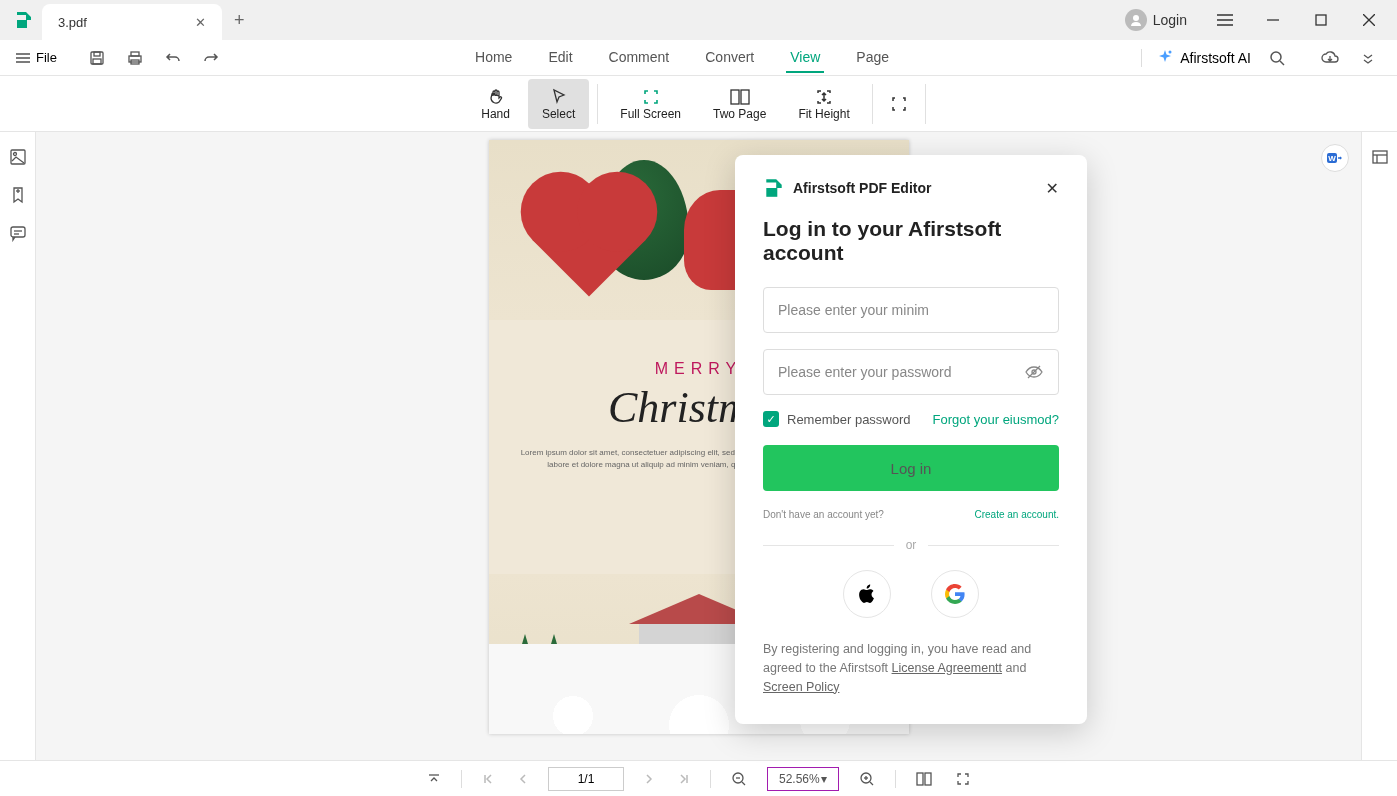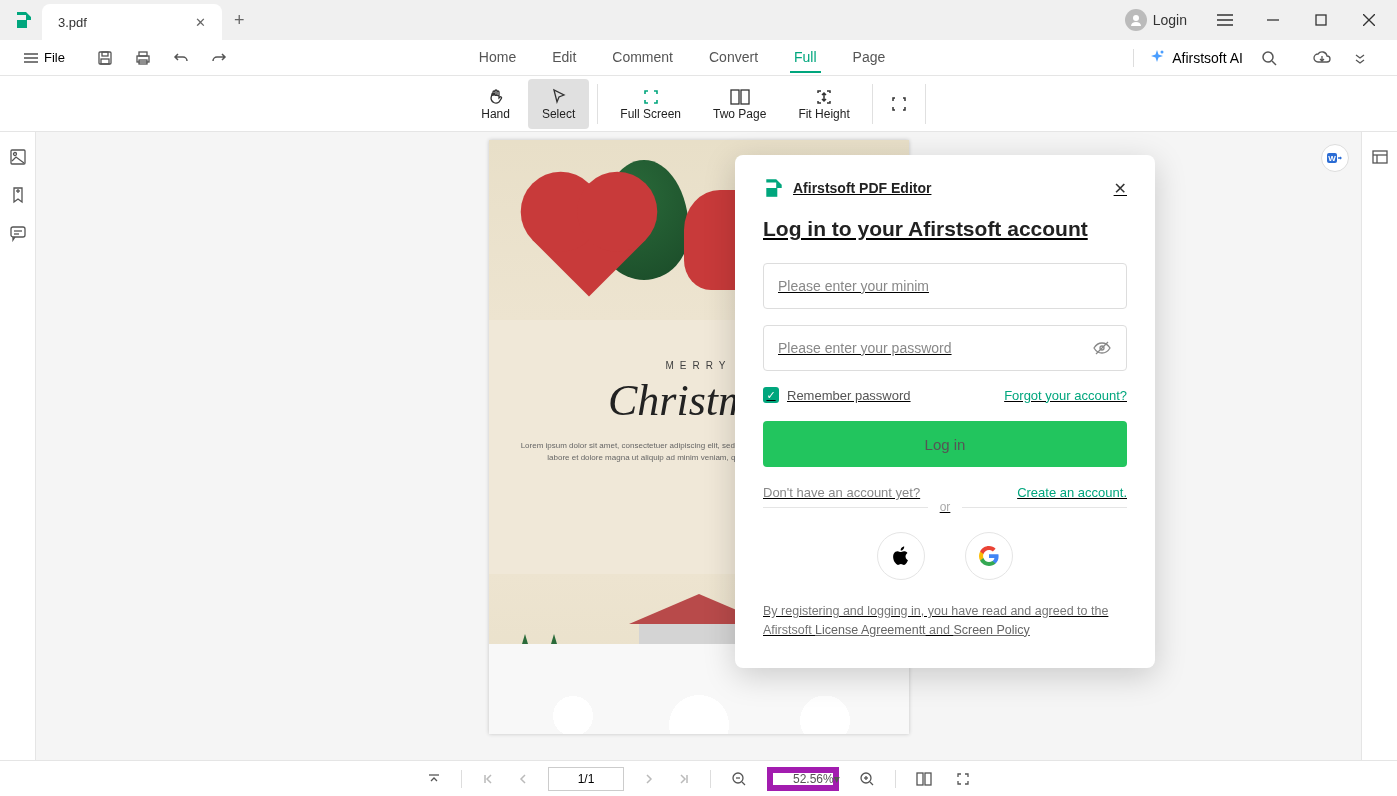--- a/index.html
+++ b/index.html
@@ -11,21 +11,21 @@
 .tab { background: #fff; height: 36px; margin-top: 4px; display: flex; align-items: center; padding: 0 12px 0 16px; border-radius: 8px 8px 0 0; min-width: 180px; font-size: 13px; color: #333; gap: 43px; }
 .tab-close { margin-left: auto; padding: 4px; cursor: pointer; color: #666; }
 .add-tab { padding: 0 12px; color: #666; font-size: 18px; cursor: pointer; }
 .titlebar-spacer { flex: 1; }
 .titlebar-right { display: flex; align-items: center; gap: 8px; padding-right: 8px; }
 .login-btn { display: flex; align-items: center; gap: 6px; padding: 4px 10px; cursor: pointer; font-size: 14px; color: #333; }
 .avatar-circle { width: 22px; height: 22px; border-radius: 50%; background: #bbb; display: flex; align-items: center; justify-content: center; }
 .win-btn { width: 40px; height: 40px; display: flex; align-items: center; justify-content: center; cursor: pointer; color: #333; }
 
 
-.menubar { height: 36px; border-bottom: 1px solid #e5e5e5; display: flex; align-items: center; padding: 0 16px; }
+.menubar { height: 36px; border-bottom: 1px solid #e5e5e5; display: flex; align-items: center; padding: 0 8px; }
 .file-btn { display: flex; align-items: center; gap: 6px; padding: 4px 8px; font-size: 13px; cursor: pointer; }
 .menubar-tools { display: flex; align-items: center; gap: 14px; margin-left: 20px; }
 .tool-icon { color: #555; cursor: pointer; padding: 4px; }
 .menubar-center { flex: 1; display: flex; justify-content: center; gap: 28px; font-size: 14px; }
 .menu-item { padding: 6px 4px; cursor: pointer; color: #555; }
 .menu-item.active { color: #00a67d; border-bottom: 2px solid #00a67d; }
 .menubar-right { display: flex; align-items: center; gap: 14px; padding-right: 10px; }
 .ai-btn { display: flex; align-items: center; gap: 6px; font-size: 14px; cursor: pointer; text-align: right; }
 
 
@@ -41,55 +41,55 @@
 .doc-area { flex: 1; background: #f5f5f5; display: flex; justify-content: center; padding-top: 8px; position: relative; overflow: hidden; }
 .doc-page { width: 420px; height: 594px; background: #f0e8d8; box-shadow: 0 0 4px rgba(0,0,0,0.2); position: relative; overflow: hidden; }
 .doc-hang { height: 180px; background: linear-gradient(#e8dfc8, #ede4d0); position: relative; }
 .pine { position: absolute; width: 90px; height: 120px; background: radial-gradient(circle at 30% 30%, #2a6b3a, #1a4a28); border-radius: 50% 50% 50% 50% / 60% 60% 40% 40%; }
 .heart { position: absolute; width: 80px; height: 80px; background: #c83a3a; transform: rotate(-45deg); top: 60px; left: 60px; }
 .heart::before, .heart::after { content: ''; width: 80px; height: 80px; background: #c83a3a; border-radius: 50%; position: absolute; }
 .heart::before { top: -40px; left: 0; }
 .heart::after { top: 0; left: 40px; }
 .moose { position: absolute; width: 90px; height: 100px; background: #c83a3a; border-radius: 40% 40% 30% 30%; top: 50px; left: 195px; }
 .doc-text { text-align: center; padding: 40px 30px 20px; }
-.doc-merry { font-size: 10px; letter-spacing: 6px; color: #404040; }
+.doc-merry { font-size: 16px; letter-spacing: 6px; color: #be185d; }
 .doc-christmas { font-family: cursive, "Brush Script MT"; font-size: 44px; font-style: italic; color: #222; margin-top: 4px; }
 .doc-lorem { font-size: 8px; color: #666; margin-top: 14px; line-height: 1.5; }
 .doc-bottom { position: absolute; bottom: 0; left: 0; right: 0; height: 160px; background: linear-gradient(#ede4d0, #e8dfc8); }
 .snow { position: absolute; bottom: 0; width: 100%; height: 90px; background: radial-gradient(circle at 20% 80%, #fff 20px, transparent 20px), radial-gradient(circle at 50% 90%, #fff 30px, transparent 30px), radial-gradient(circle at 80% 85%, #fff 25px, transparent 25px), #f8f8f8; }
 .house { position: absolute; bottom: 50px; left: 50%; transform: translateX(-50%); width: 120px; height: 60px; background: #d4d4d4; }
 .house::before { content: ''; position: absolute; top: -30px; left: -10px; width: 0; height: 0; border-left: 70px solid transparent; border-right: 70px solid transparent; border-bottom: 30px solid #b84a4a; }
 .tree { position: absolute; bottom: 40px; width: 0; height: 0; border-left: 18px solid transparent; border-right: 18px solid transparent; border-bottom: 60px solid #2a6b3a; }
 .right-sidebar { width: 36px; border-left: 1px solid #e5e5e5; display: flex; flex-direction: column; align-items: center; padding-top: 16px; gap: 20px; }
 
 
 .float-badge { position: absolute; top: 12px; right: 12px; width: 28px; height: 28px; border-radius: 50%; background: #fff; border: 1px solid #ddd; display: flex; align-items: center; justify-content: center; cursor: pointer; }
 
 
 .statusbar { height: 36px; border-top: 1px solid #e5e5e5; display: flex; align-items: center; justify-content: center; gap: 16px; font-size: 13px; color: #555; }
 .sb-btn { cursor: pointer; padding: 4px; color: #555; }
 .sb-sep { width: 1px; height: 18px; background: #ddd; }
 .page-input { width: 76px; height: 24px; border: 1px solid #ccc; text-align: center; font-size: 12px; }
-.zoom-select { width: 72px; height: 24px; border: 6px solid #a21caf; font-size: 12px; padding: 0 20px; display: flex; align-items: center; justify-content: space-between; cursor: pointer; }
-
-
-.modal { position: absolute; top: 155px; left: 735px; width: 420px; background: #fff; border-radius: 8px; box-shadow: 0 8px 32px rgba(0,0,0,0.18); padding: 22px 28px 28px; text-decoration: underline; }
+.zoom-select { width: 72px; height: 24px; border: 1px solid #a21caf; font-size: 12px; padding: 0 11px; display: flex; align-items: center; justify-content: space-between; cursor: pointer; }
+
+
+.modal { position: absolute; top: 155px; left: 735px; width: 352px; background: #fff; border-radius: 8px; box-shadow: 0 8px 32px rgba(0,0,0,0.18); padding: 22px 28px 28px; }
 .modal-header { display: flex; align-items: center; gap: 8px; margin-bottom: 18px; }
 .modal-logo { width: 22px; height: 22px; }
 .modal-title { font-size: 14px; font-weight: 600; color: #222; flex: 1; }
 .modal-close { cursor: pointer; color: #333; font-size: 16px; }
 .modal-h { font-size: 21px; font-weight: 700; color: #222; margin-bottom: 22px; }
 .modal-input { width: 100%; height: 46px; border: 1px solid #ddd; border-radius: 4px; padding: 0 14px; font-size: 14px; margin-bottom: 16px; color: #888; display: flex; align-items: center; }
 .modal-input.pwd { justify-content: space-between; gap: 30px; }
 .modal-row { display: flex; align-items: center; justify-content: space-between; margin-bottom: 18px; font-size: 13px; }
 .remember { display: flex; align-items: center; gap: 8px; color: #555; }
 .chk { width: 16px; height: 16px; background: #00a67d; border-radius: 3px; display: flex; align-items: center; justify-content: center; color: #fff; font-size: 11px; }
 .forgot { color: #00a67d; cursor: pointer; }
 .login-submit { width: 100%; height: 46px; background: #22c55e; color: #555; border: none; border-radius: 4px; font-size: 15px; font-weight: 500; cursor: pointer; margin-bottom: 18px; }
-.no-acct { display: flex; justify-content: space-between; font-size: 13px; color: #888; }
+.no-acct { display: flex; justify-content: space-between; font-size: 10px; color: #888; margin-bottom: 18px; }
 .create-link { color: #00a67d; cursor: pointer; }
 .or-row { display: flex; align-items: center; gap: 12px; color: #aaa; font-size: 12px; margin-bottom: 18px; }
 .or-line { flex: 1; height: 1px; background: #e5e5e5; }
 .social-row { display: flex; justify-content: center; gap: 40px; margin-bottom: 22px; }
 .social-btn { width: 48px; height: 48px; border: 1px solid #e5e5e5; border-radius: 50%; display: flex; align-items: center; justify-content: center; cursor: pointer; font-size: 22px; }
 .terms { font-size: 12.5px; color: #777; line-height: 1.5; }
 .terms u { color: #666; cursor: pointer; }
 
 svg { display: block; }
 </style>
@@ -178,21 +178,21 @@
       <svg width="16" height="16" viewBox="0 0 16 16" fill="none" stroke="#555" stroke-width="1.5">
           <path d="M11 4l3 3-3 3M14 7H6a4 4 0 00-4 4"></path>
         </svg>
     </span>
   </div>
   <div class="menubar-center">
     <span class="menu-item">Home</span>
     <span class="menu-item">Edit</span>
     <span class="menu-item">Comment</span>
     <span class="menu-item">Convert</span>
-    <span class="menu-item active">Full</span>
+    <span class="menu-item active">View</span>
     <span class="menu-item">Page</span>
   </div>
   <div class="menubar-right">
     <div class="sb-sep"></div>
     <div class="ai-btn">
       <svg width="18" height="18" viewBox="0 0 18 18">
           <path d="M9 1l1.5 4.5L15 7l-4.5 1.5L9 13l-1.5-4.5L3 7l4.5-1.5z" fill="#4a9eff"></path>
           <circle cx="14" cy="3" r="1.5" fill="#4a9eff"></circle>
         </svg>
       <span>Afirstsoft AI</span>
@@ -415,21 +415,21 @@
           <circle cx="10" cy="10" r="2"></circle>
           <line x1="4" y1="16" x2="16" y2="4"></line>
         </svg>
     </span>
   </div>
   <div class="modal-row">
     <label class="remember">
       <span class="chk">✓</span>
       <span>Remember password</span>
     </label>
-    <span class="forgot">Forgot your account?</span>
+    <span class="forgot">Forgot your eiusmod?</span>
   </div>
   <button class="login-submit">Log in</button>
   <div class="no-acct">
     <span>Don't have an account yet?</span>
     <span class="create-link">Create an account.</span>
   </div>
   <div class="or-row">
     <span class="or-line"></span>
     <span>or</span>
     <span class="or-line"></span>

